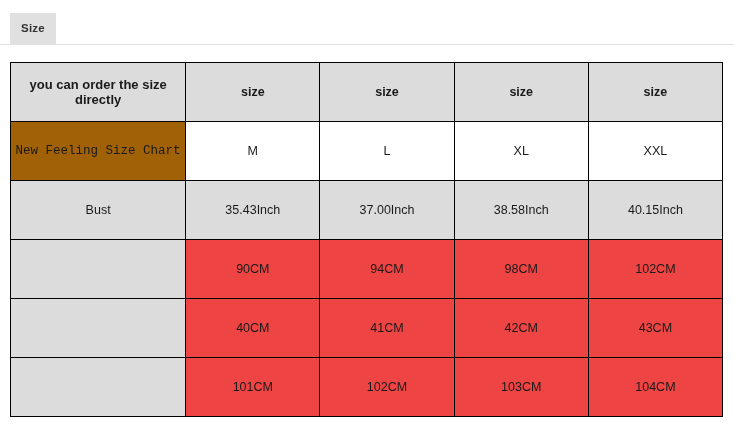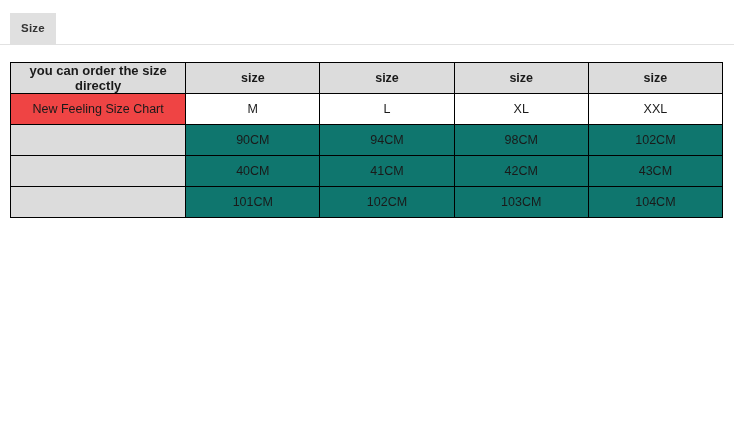--- a/index.html
+++ b/index.html
@@ -59,21 +59,21 @@
     border: 1px solid #000000;
   }
   table.size-table td,
   table.size-table th {
     border: 1px solid #000000;
     height: 30px;
     text-align: center;
     vertical-align: middle;
     font-size: 12.5px;
     font-weight: normal;
-    padding: 0 2px;
+    padding: 14px 2px;
     color: #1a1a1a;
     background: #ffffff;
   }
   col.c-label { width: 175px; }
   col.c-data  { width: 134px; }
 
   
   tr.head-row td {
     background: #dcdcdc;
     font-weight: bold;
@@ -84,22 +84,22 @@
   }
 
   
   td.label-cell {
     background: #dcdcdc;
   }
 
   
   tr.inch-row td { background: #dcdcdc; }
   tr.cm-row   td.label-cell { background: #dcdcdc; }
-  tr.cm-row   td.data-cell  { background: #0f766e; }
-  tr.size-row td.label-cell { background: #ef4444; }
+  tr.cm-row   td.data-cell  { background: #ef4444; }
+  tr.size-row td.label-cell { background: #a16207; font-family: Liberation Mono, monospace; }
   tr.size-row td.data-cell  { background: #ffffff; }
 </style>
 </head>
 <body>
 
 <div class="tab-strip">
   <div class="tab">
     <span class="tab-label">Size</span>
   </div>
 </div>
@@ -121,20 +121,27 @@
           <td class="data-cell">size</td>
           <td class="data-cell">size</td>
         </tr>
         <tr class="size-row">
           <td class="label-cell">New Feeling Size Chart</td>
           <td class="data-cell">M</td>
           <td class="data-cell">L</td>
           <td class="data-cell">XL</td>
           <td class="data-cell">XXL</td>
         </tr>
+        <tr class="inch-row">
+          <td class="label-cell">Bust</td>
+          <td class="data-cell">35.43Inch</td>
+          <td class="data-cell">37.00Inch</td>
+          <td class="data-cell">38.58Inch</td>
+          <td class="data-cell">40.15Inch</td>
+        </tr>
         <tr class="cm-row">
           <td class="label-cell"></td>
           <td class="data-cell">90CM</td>
           <td class="data-cell">94CM</td>
           <td class="data-cell">98CM</td>
           <td class="data-cell">102CM</td>
         </tr>
         <tr class="cm-row">
           <td class="label-cell"></td>
           <td class="data-cell">40CM</td>

